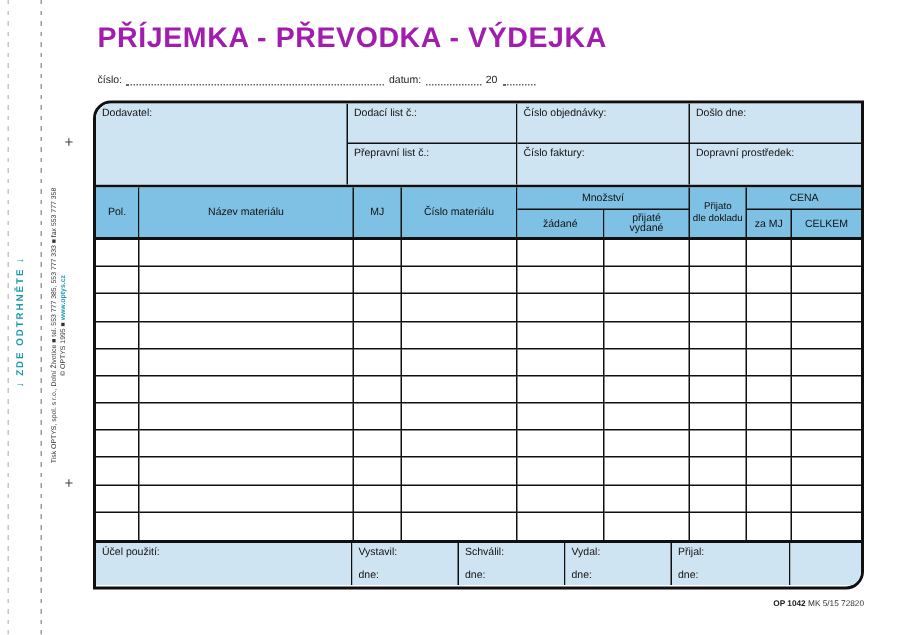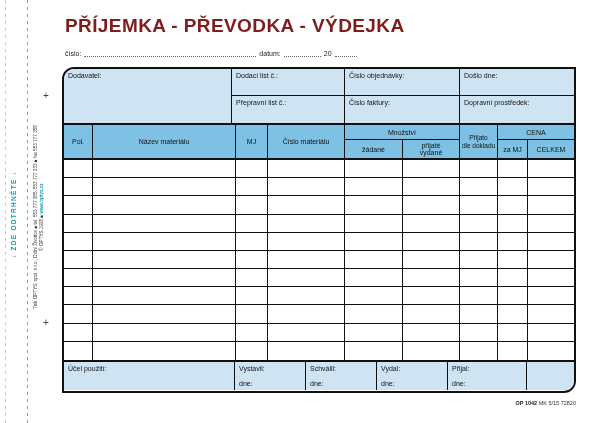--- a/index.html
+++ b/index.html
@@ -24,21 +24,21 @@
   }
   .tear { left:10px; top:287px; width:145px; font-size:6.5px; letter-spacing:1.3px;
           color:#1899ad; font-weight:bold; }
   .printinfo { left:33px; top:332px; width:230px; font-size:4.6px; line-height:5.8px;
                color:#333; }
   .printinfo .web { color:#1899ad; font-weight:bold; }
   .plus { position:absolute; left:43px; font-size:10px; color:#444; }
   .plus1 { top:90px; } .plus2 { top:317px; }
 
   .title { position:absolute; left:65px; top:15px; font-size:19px; font-weight:700;
-           letter-spacing:.4px; color:#7f1d1d; }
+           letter-spacing:.4px; color:#a21caf; }
 
   .numline { position:absolute; left:65px; top:49px; width:300px; display:flex;
              align-items:flex-end; font-size:7px; color:#222; }
   .numline .lead { border-bottom:1px dotted #666; height:8px; }
   .lead1 { width:172px; margin:0 3px; }
   .lead2 { width:37px;  margin:0 3px; }
   .lead3 { width:22px;  margin-left:3px; }
 
   .form-table {
     position:absolute; left:62px; top:67px; width:514px; height:326px;

